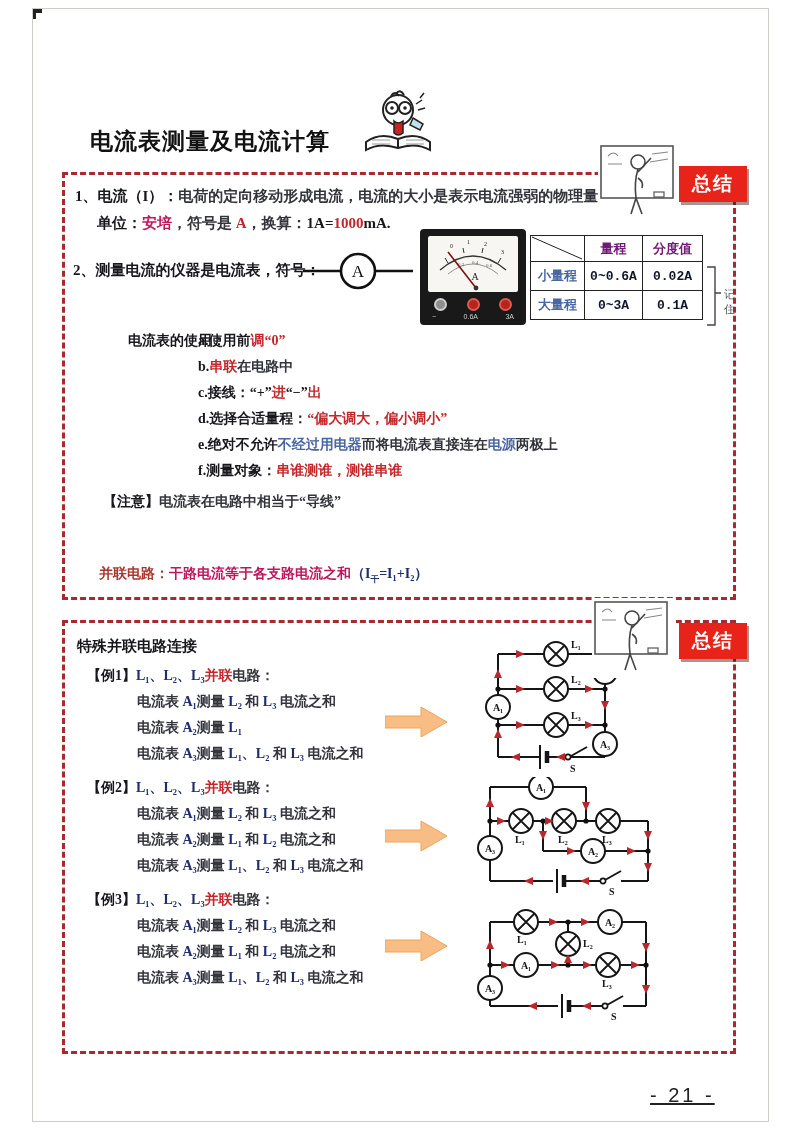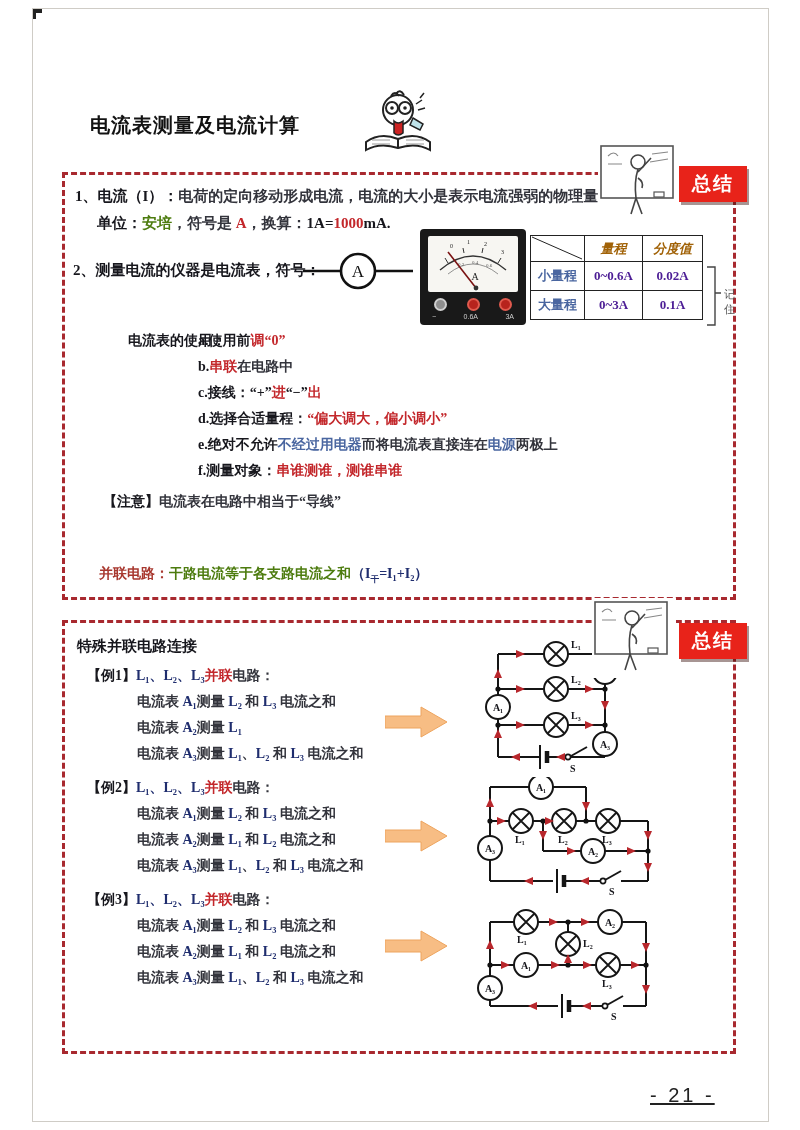--- a/index.html
+++ b/index.html
@@ -6,22 +6,22 @@
   html,body { width:800px; height:1130px; background:#ffffff; overflow:hidden;
               font-family:"Liberation Serif", serif; }
   .abs { position:absolute; }
   #page { position:relative; width:800px; height:1130px; background:#fff; }
 
   .page-frame { left:32px; top:8px; width:737px; height:1114px;
                 border:1px solid #cfccc6; }
   .corner-mark { left:33px; top:9px; width:9px; height:4px; background:#222; }
   .corner-mark2 { left:33px; top:9px; width:3px; height:10px; background:#222; }
 
-  .title { left:90px; top:112px; font-family:"Liberation Sans", sans-serif;
-           font-size:20px; font-weight:bold; color:#121212; letter-spacing:1px; }
+  .title { left:90px; top:126px; font-family:"Liberation Sans", sans-serif;
+           font-size:23px; font-weight:bold; color:#121212; letter-spacing:1px; }
 
   .note-box { border:3px dashed #a8292f; background:#fff; }
   #box1 { left:62px; top:172px; width:674px; height:428px; }
   #box2 { left:62px; top:620px; width:674px; height:434px; }
 
   .badge { background:#e8231a; color:#fff; font-family:"Liberation Sans",sans-serif;
            font-weight:bold; font-size:19px; padding:5px 13px; letter-spacing:2px;
            box-shadow:2px 3px 0 rgba(60,20,15,.45); }
   #badge1 { left:679px; top:166px; }
   #badge2 { left:679px; top:623px; }
@@ -29,30 +29,30 @@
 
   .t14 { font-size:14px; white-space:nowrap; }
   .t15 { font-size:15px; white-space:nowrap; }
 
   .seg-k  { color:#33343c; font-weight:600; }
   .seg-kb { color:#17171d; font-weight:bold; }
   .seg-r  { color:#c3272b; font-weight:600; }
   .seg-rb { color:#c3272b; font-weight:bold; }
   .seg-n  { color:#1f2d6e; font-weight:bold; }
   .seg-b  { color:#4a66a0; font-weight:600; }
-  .seg-b2 { color:#4d7c0f; font-weight:600; }
+  .seg-b2 { color:#be185d; font-weight:600; }
   .seg-dr { color:#a8382f; font-weight:bold; }
   sub { font-size:0.62em; }
 
   
   .spec-table { border-collapse:collapse; }
   .spec-table td { border:1.5px solid #222; text-align:center; font-size:13px; }
-  .spec-table .hd { color:#a16207; font-weight:600;font-style:italic; }
+  .spec-table .hd { color:#701a75; font-weight:600; }
   .spec-table .nm { color:#4a66a0; font-weight:600; }
-  .spec-table .vl { color:#4c1d95; font-weight:bold; }
+  .spec-table .vl { color:#0f172a; font-weight:bold;font-family:Liberation Mono, monospace; }
   .spec-table tr td { height:29px; }
   .spec-table tr:first-child td { height:26px; }
 
   .note-small { font-size:11px; color:#555; }
 
   
   .meter-photo { width:106px; height:96px; background:#191919; border-radius:4px;
                  padding:7px 8px 0 8px; }
   .meter-dial { width:90px; height:56px; background:#f7f6f2; border-radius:2px; position:relative; }
   .meter-knobs { display:flex; justify-content:space-between; padding:6px 6px 0 6px; }

